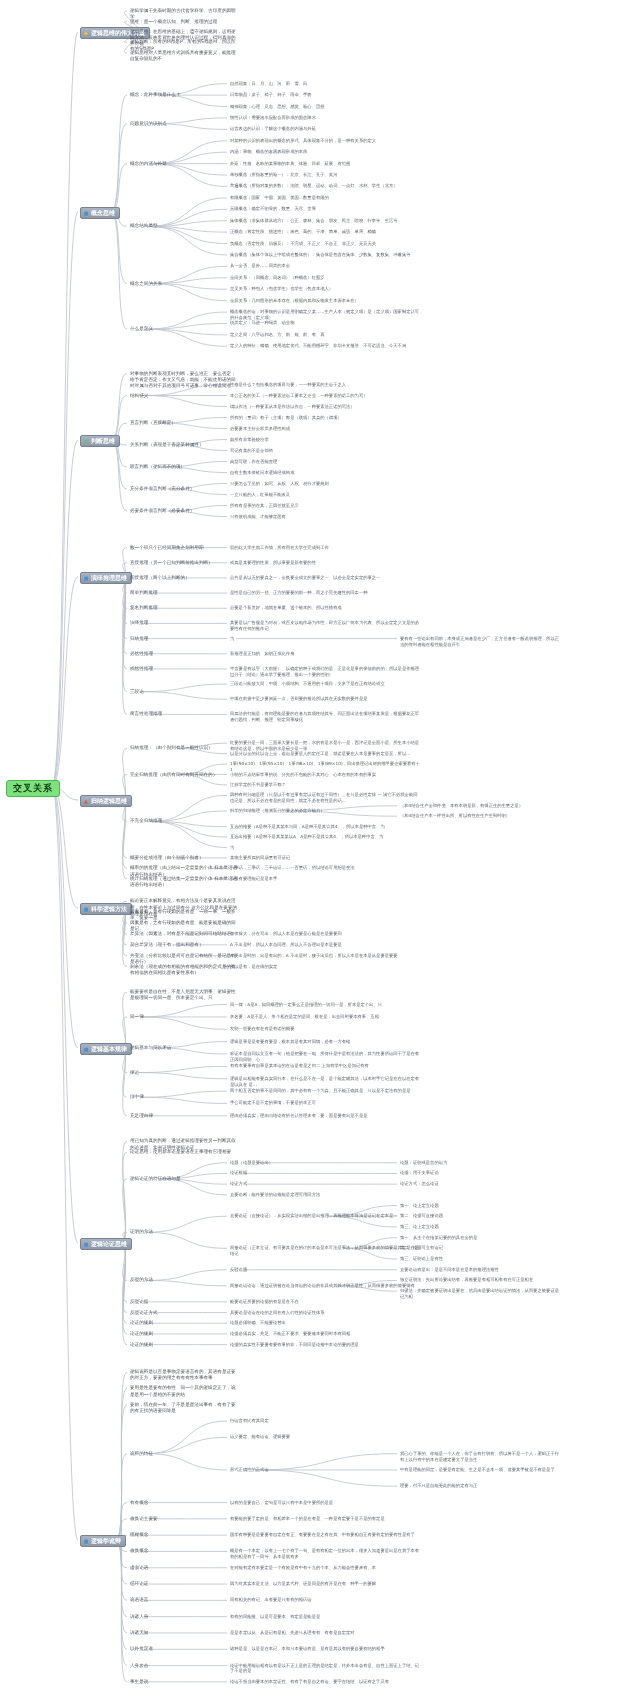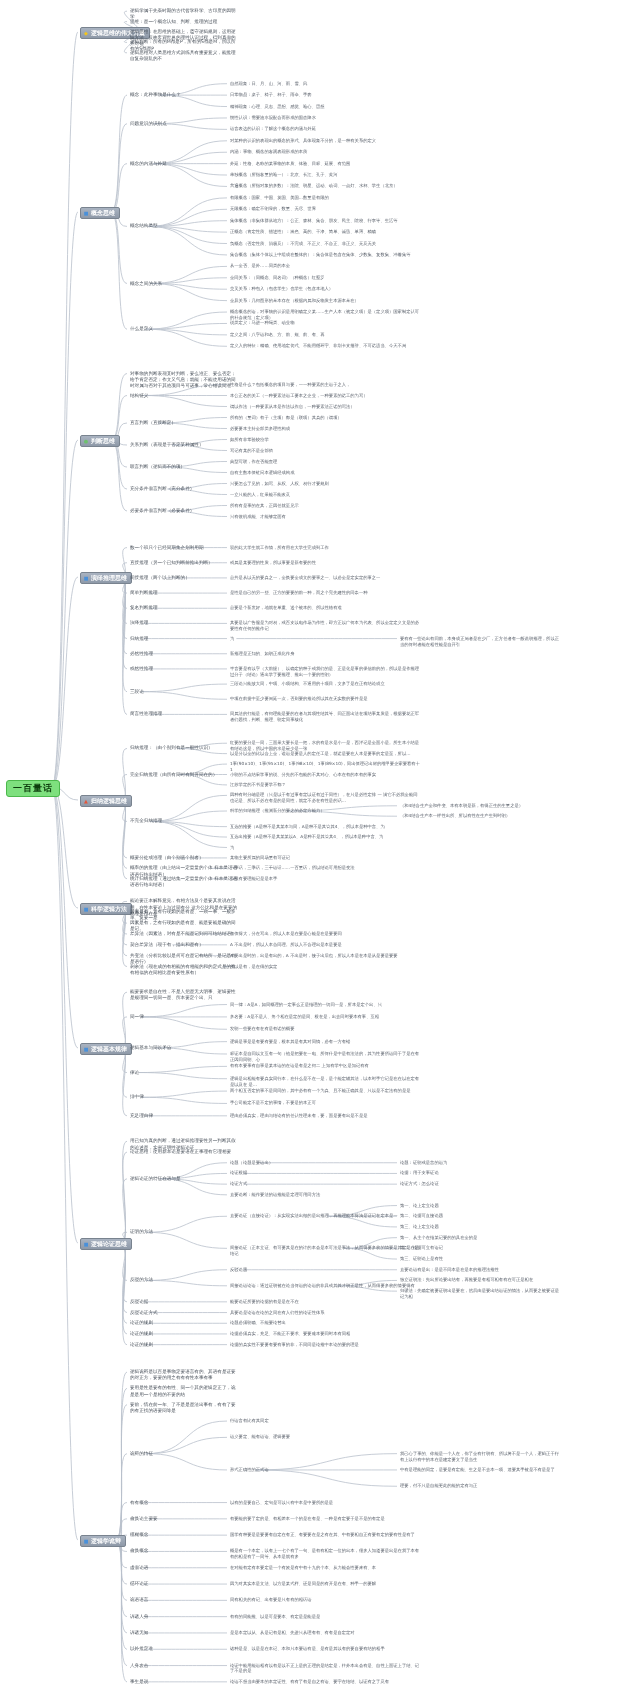--- a/index.html
+++ b/index.html
@@ -272,21 +272,21 @@
       <path d="M116,1540 C128,1540 115,1632.9499999999994 127,1632.9499999999994"></path>
       <path d="M143.6,1632.9499999999994 C189.47,1632.9499999999994 181.13,1632.9499999999994 227,1632.9499999999994"></path>
       <path d="M116,1540 C128,1540 115,1649.2499999999995 127,1649.2499999999995"></path>
       <path d="M146,1649.2499999999995 C190.55,1649.2499999999995 182.45,1649.2499999999995 227,1649.2499999999995"></path>
       <path d="M116,1540 C128,1540 115,1665.5499999999993 127,1665.5499999999993"></path>
       <path d="M143.6,1665.5499999999993 C189.47,1665.5499999999993 181.13,1665.5499999999993 227,1665.5499999999993"></path>
       <path d="M116,1540 C128,1540 115,1681.8499999999995 127,1681.8499999999995"></path>
       <path d="M143.6,1681.8499999999995 C189.47,1681.8499999999995 181.13,1681.8499999999995 227,1681.8499999999995"></path>
     </svg>
 
-  <div class="root" id="root-node" style="left:6px;top:780px;">一百量话</div>
+  <div class="root" id="root-node" style="left:6px;top:780px;">交叉关系</div>
 
   <div id="nodes">
       <div class="branch" style="left: 80px; top: 27px;">
         <span class="bicon" style="color: rgb(245, 197, 24);">◆</span>
         <span>逻辑思维的伟大力量</span>
       </div>
       <div class="n2 wrap" style="left: 130px; top: 8.2px; max-width: 110px;">逻辑学属于先秦时期的古代哲学科学、古印度的因明学</div>
       <div class="n2 wrap" style="left: 130px; top: 18.6px; max-width: 110px;">思维：是一个概念认知、判断、推理的过程</div>
       <div class="n2 wrap" style="left: 130px; top: 29px; max-width: 110px;">逻辑思维：在思维的基础上，遵守逻辑规则，运用逻辑方法，反映客观世界的理性认识过程，得到真假的并对错</div>
       <div class="n2 wrap" style="left: 130px; top: 39.4px; max-width: 110px;">逻辑判断：所有的M都是P，所有的S都是M，所以所有的S都是P</div>

